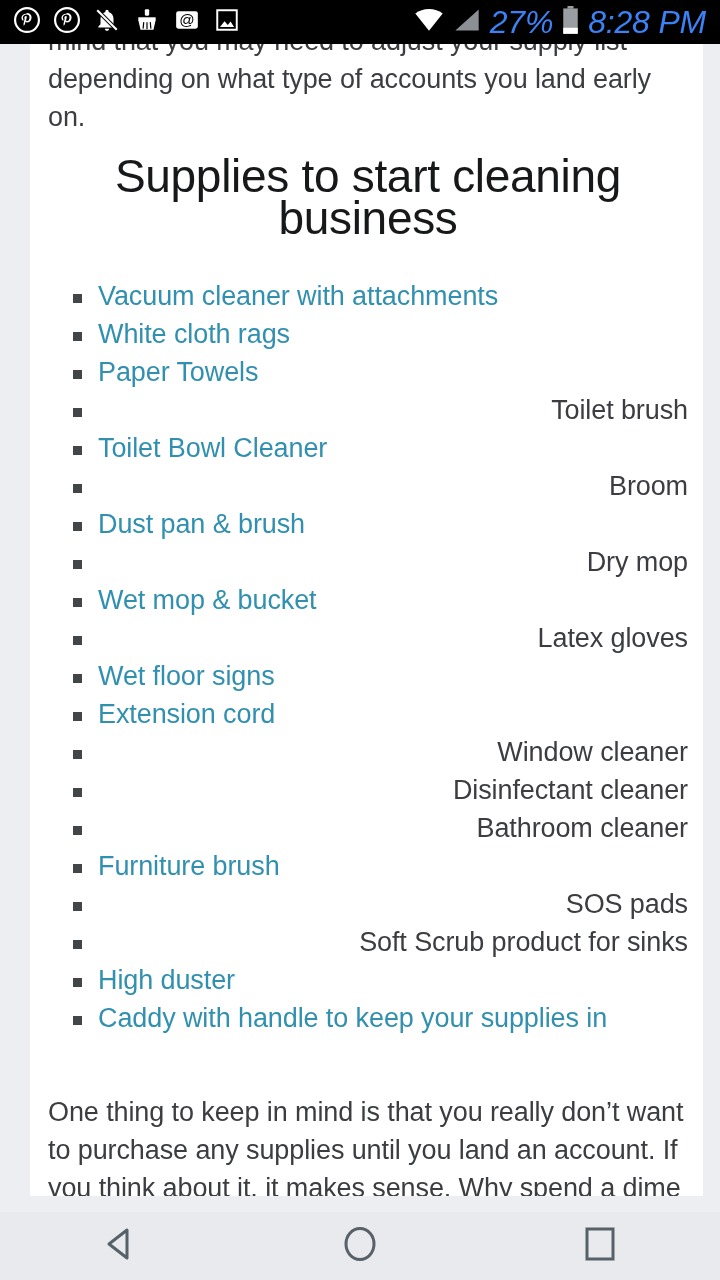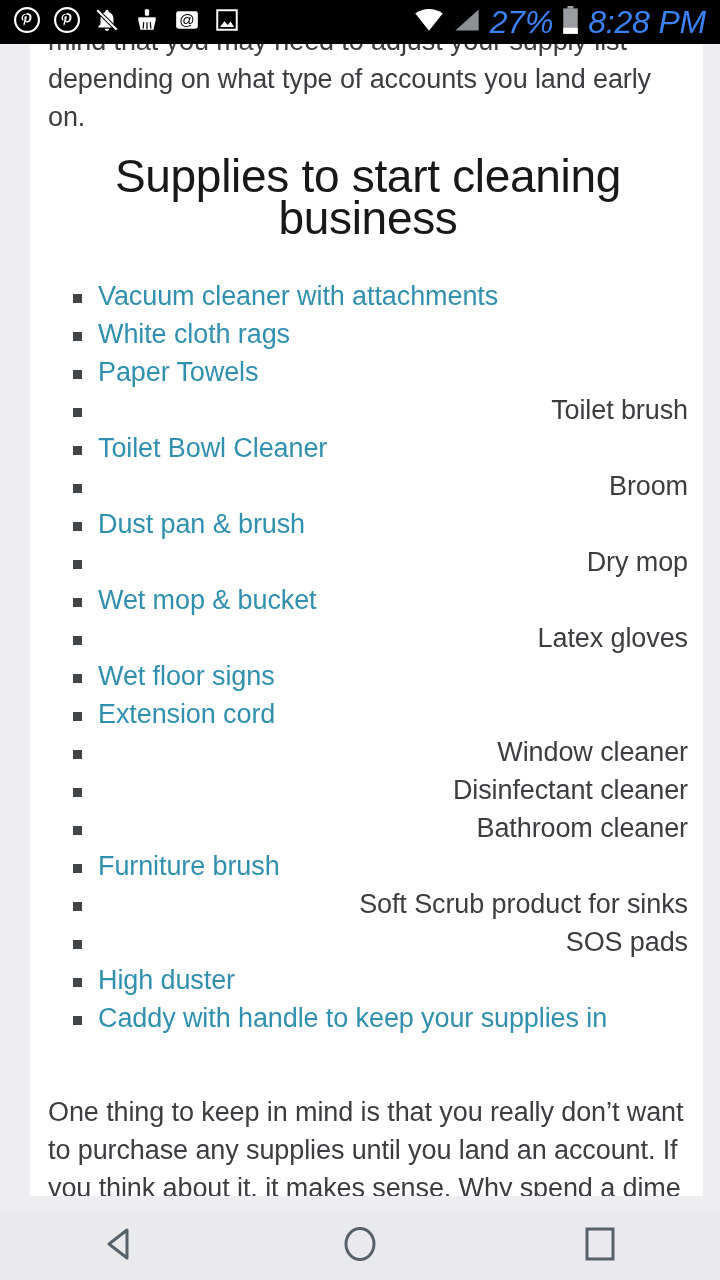--- a/index.html
+++ b/index.html
@@ -174,22 +174,22 @@
             <li class="link">Dust pan &amp; brush</li>
             <li class="plain">Dry mop</li>
             <li class="link">Wet mop &amp; bucket</li>
             <li class="plain">Latex gloves</li>
             <li class="link">Wet floor signs</li>
             <li class="link">Extension cord</li>
             <li class="plain">Window cleaner</li>
             <li class="plain">Disinfectant cleaner</li>
             <li class="plain">Bathroom cleaner</li>
             <li class="link">Furniture brush</li>
+            <li class="plain">SOS pads</li>
             <li class="plain">Soft Scrub product for sinks</li>
-            <li class="plain">SOS pads</li>
             <li class="link">High duster</li>
             <li class="link">Caddy with handle to keep your supplies in</li>
           </ul>
 
         <p class="para" id="para-bottom">One thing to keep in mind is that you really don’t want to purchase any supplies until you land an account. If you think about it, it makes sense. Why spend a dime</p>
 
       </div>
     </div>
     <div id="article-clip"></div>
   </div>

